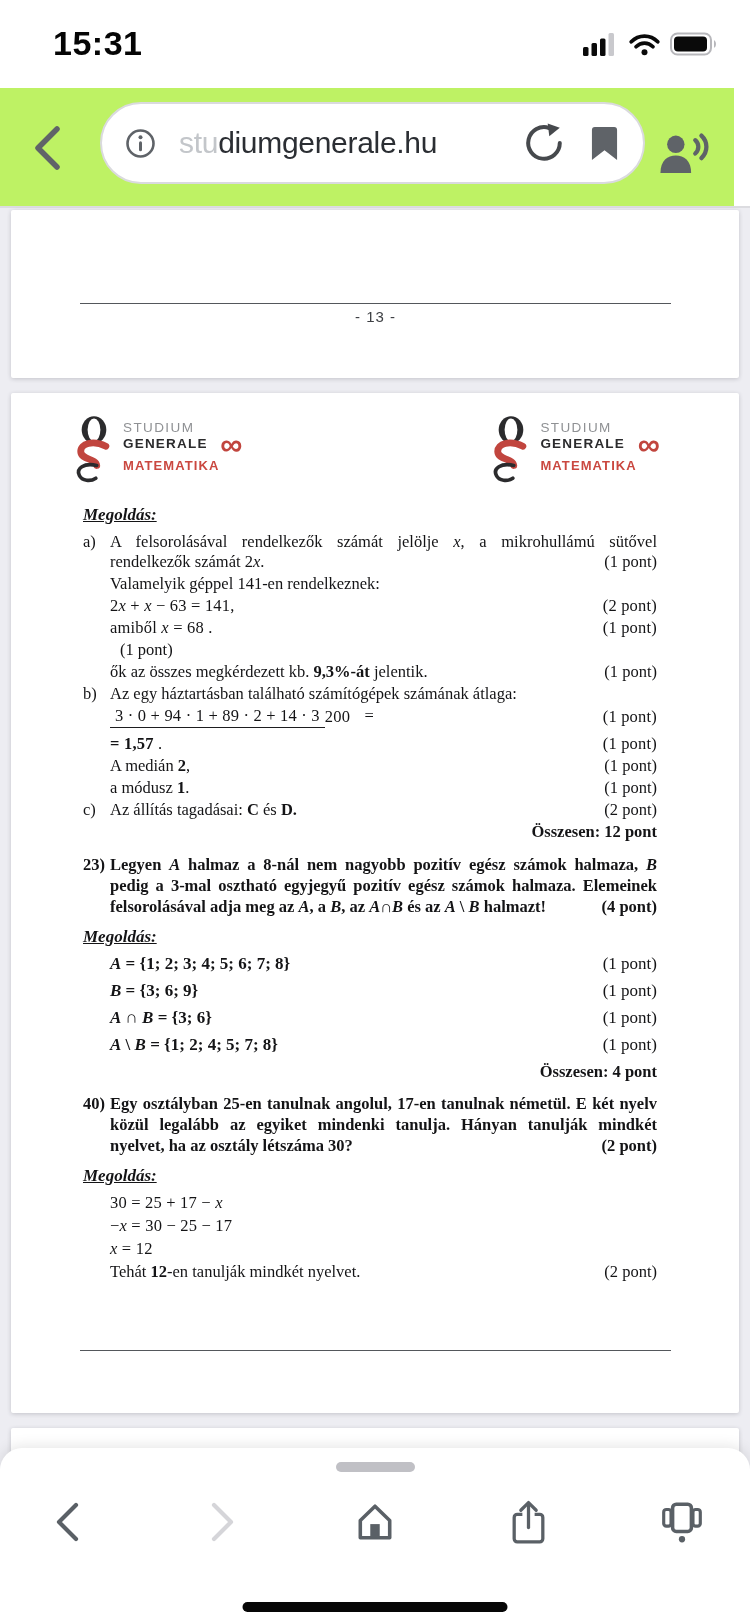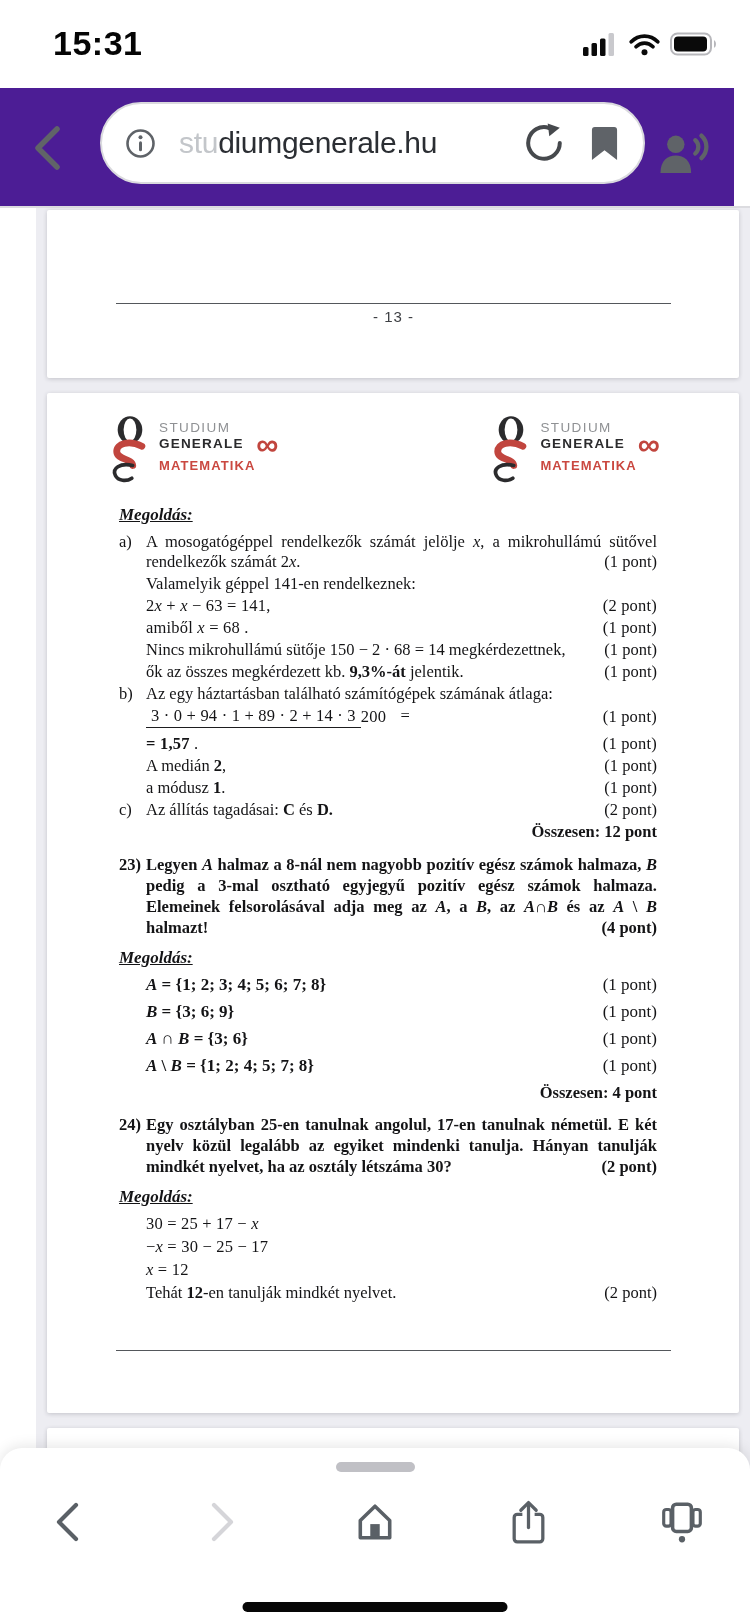--- a/index.html
+++ b/index.html
@@ -4,33 +4,33 @@
 <style>
   html,body{margin:0;padding:0;background:#fff;}
   .screen{position:relative;width:750px;height:1624px;overflow:hidden;background:#fff;font-family:"Liberation Sans",sans-serif;}
 
   
   .statusbar{position:absolute;top:0;left:0;right:0;height:88px;background:#fff;}
   .time{position:absolute;left:53px;top:24px;font-size:34px;font-weight:700;color:#050505;letter-spacing:.5px;}
   .status-icons{position:absolute;right:30px;top:32px;display:flex;align-items:center;gap:10px;}
 
   
-  .navbar{position:absolute;top:88px;left:0;right:16px;height:119px;background:#4c1d95;}
+  .navbar{position:absolute;top:88px;left:0;right:16px;height:119px;background:#bef264;}
   .back-btn{position:absolute;left:34px;top:38px;}
   .urlpill{position:absolute;left:100px;top:14px;width:545px;height:82px;border:2px solid #dadade;border-radius:42px;box-sizing:border-box;display:flex;align-items:center;padding:0 24px 0 22px;background:#fff;}
   .url{flex:1 1 auto;margin-left:22px;font-size:30px;letter-spacing:-.3px;white-space:nowrap;overflow:hidden;}
   .url .pre{color:#c3c6ca;}
   .url .main{color:#2b2e33;}
   .pill-right{display:flex;align-items:center;gap:26px;}
   .reader-btn{position:absolute;right:24px;top:44px;}
 
   .navdivider{position:absolute;top:206px;left:0;right:0;height:2px;background:#dcdce0;}
 
   
-  .content{position:absolute;top:208px;left:0;right:0;bottom:0;background:#ededf2;padding:2px 11px 0;box-sizing:border-box;margin-left:36px;}
+  .content{position:absolute;top:208px;left:0;right:0;bottom:0;background:#ededf2;padding:2px 11px 0;box-sizing:border-box;}
   .pdf-page{background:#fff;border-radius:2px;box-shadow:0 1px 4px rgba(50,50,65,.22);}
   .page13{height:168px;margin-bottom:15px;position:relative;}
   .page14{height:1020px;margin-bottom:15px;position:relative;}
   .page15{height:60px;}
 
   .page-footer .pf-line{border-top:1.5px solid #54575b;}
   .page-footer .pf-num{text-align:center;font-size:15px;color:#3e4044;margin-top:4px;letter-spacing:1px;font-family:"Liberation Sans",sans-serif;}
   .page13 .page-footer{padding:0 68px 0 69px;margin:0;position:absolute;top:93px;left:0;right:0;}
   .page14 .page-footer{position:absolute;top:957px;left:69px;right:68px;}
 
@@ -189,36 +189,35 @@
           </div>
         </div>
       </div>
 
       <div class="doc-body">
 
         <p class="meg">Megoldás:</p>
 
         <div class="para-row">
           <span class="lbl">a)</span>
-          <div class="txt"><span>A mosogatógéppel rendelkezők számát jelölje </span><span class="i">x</span><span>, a mikrohullámú sütővel rendelkezők számát 2</span><span class="i">x</span><span>.</span></div>
+          <div class="txt"><span>A felsorolásával rendelkezők számát jelölje </span><span class="i">x</span><span>, a mikrohullámú sütővel rendelkezők számát 2</span><span class="i">x</span><span>.</span></div>
           <span class="pont">(1 pont)</span>
         </div>
         <div class="row noLbl">
           <div class="txt"><span>Valamelyik géppel 141-en rendelkeznek:</span></div>
         </div>
         <div class="row noLbl math">
           <div class="txt"><span>2</span><span class="i">x</span><span> + </span><span class="i">x</span><span> − 63 = 141,</span></div>
           <span class="pont">(2 pont)</span>
         </div>
         <div class="row noLbl math">
           <div class="txt"><span>amiből  </span><span class="i">x</span><span> = 68 .</span></div>
           <span class="pont">(1 pont)</span>
         </div>
         <div class="row noLbl">
-          <div class="txt"><span>Nincs mikrohullámú sütője 150 − 2 · 68 = 14 megkérdezettnek,</span></div>
           <span class="pont">(1 pont)</span>
         </div>
         <div class="row noLbl">
           <div class="txt"><span>ők az összes megkérdezett kb. </span><span class="b">9,3%-át</span><span> jelentik.</span></div>
           <span class="pont">(1 pont)</span>
         </div>
 
         <div class="row">
           <span class="lbl">b)</span>
           <div class="txt"><span>Az egy háztartásban található számítógépek számának átlaga:</span></div>
@@ -273,21 +272,21 @@
           <div class="txt"><span class="i">A</span><span> ∩ </span><span class="i">B</span><span> = {3; 6}</span></div>
           <span class="pont" style="font-weight:400">(1 pont)</span>
         </div>
         <div class="row noLbl mathbold s23row">
           <div class="txt"><span class="i">A</span><span> \ </span><span class="i">B</span><span> = {1; 2; 4; 5; 7; 8}</span></div>
           <span class="pont" style="font-weight:400">(1 pont)</span>
         </div>
         <div class="total total4">Összesen: 4 pont</div>
 
         <div class="para-row boldp p24blk">
-          <span class="lbl">24)</span>
+          <span class="lbl">40)</span>
           <div class="txt"><span>Egy osztályban 25-en tanulnak angolul, 17-en tanulnak németül. E két nyelv közül legalább az egyiket mindenki tanulja. Hányan tanulják mindkét nyelvet, ha az osztály létszáma 30?</span></div>
           <span class="pont">(2 pont)</span>
         </div>
 
         <p class="meg meg2">Megoldás:</p>
 
         <div class="row noLbl math s24row">
           <div class="txt"><span>30 = 25 + 17 − </span><span class="i">x</span></div>
         </div>
         <div class="row noLbl math s24row">

